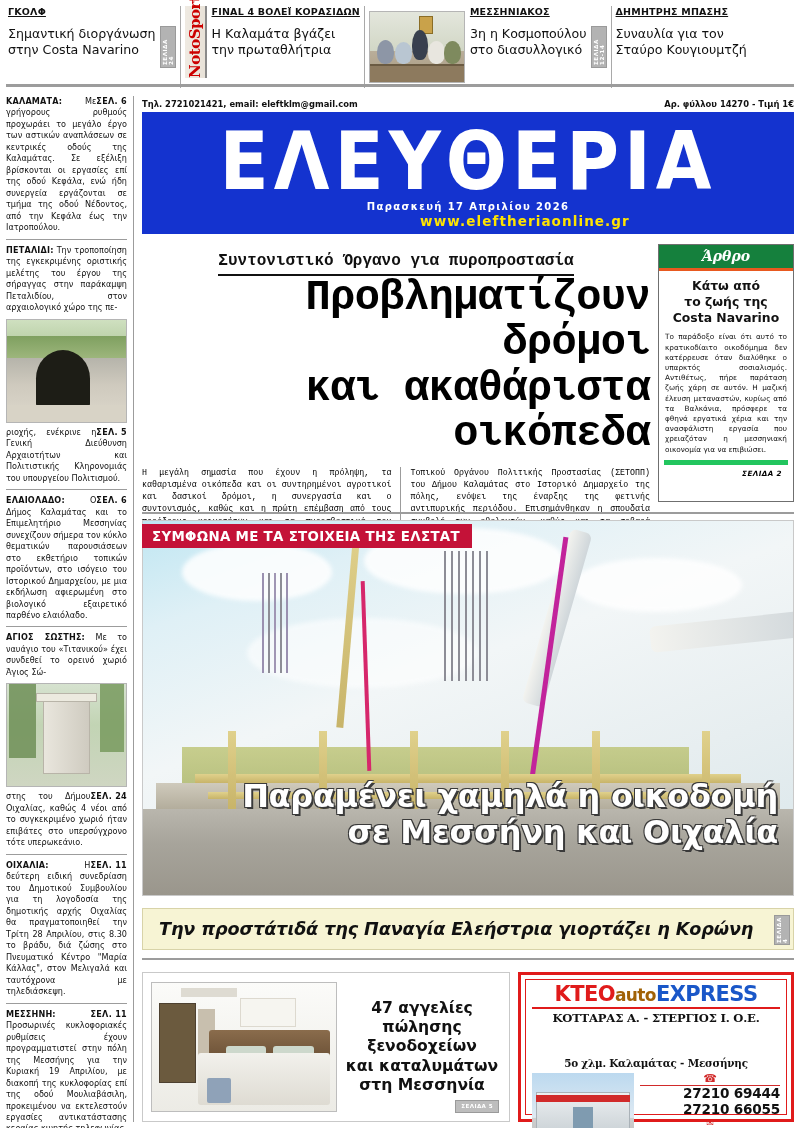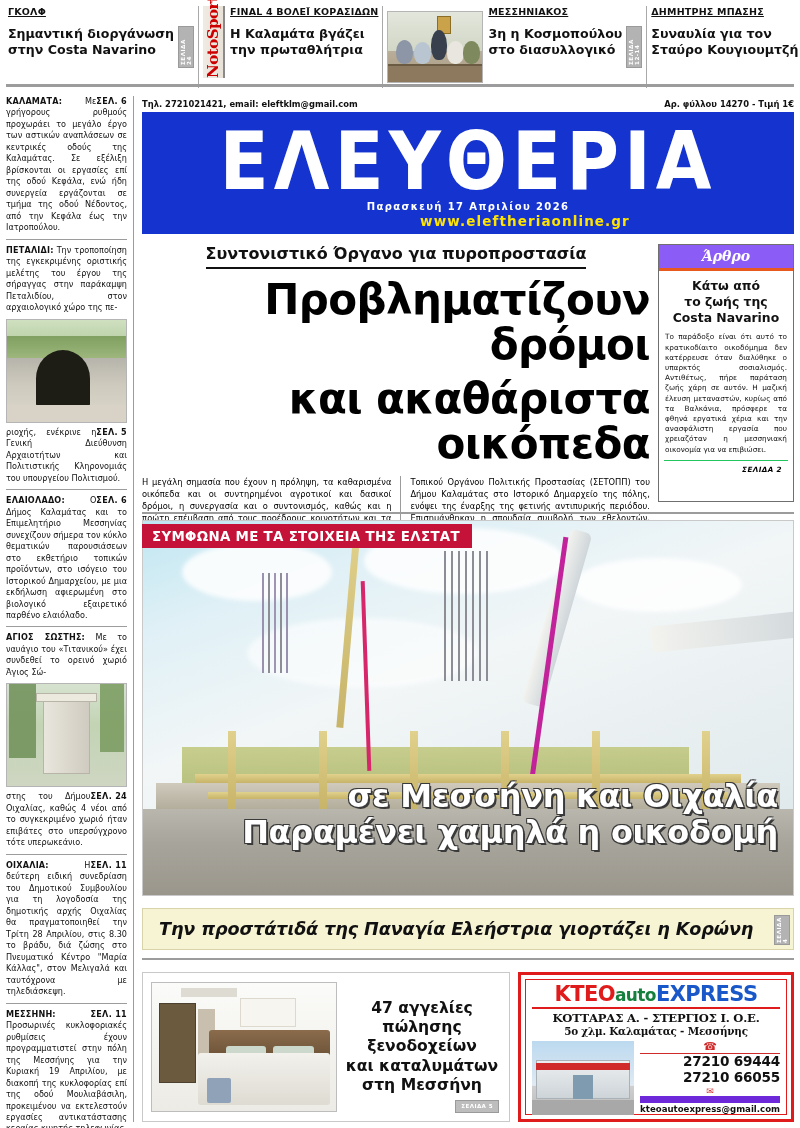--- a/index.html
+++ b/index.html
@@ -21,21 +21,21 @@
     padding: 0 4px;
   }
   .teaser + .teaser { border-left: 1px solid #a9a9a9; }
   .teaser-txt { display: flex; flex-direction: column; justify-content: flex-start; }
   .teaser-kicker {
     font-size: 9.5px; font-weight: 600; letter-spacing: .2px;
     text-decoration: underline; color: #111; white-space: nowrap;
     padding-bottom: 9px;
   }
   .teaser-head {
-    font-size: 12.6px; font-weight: 700; color: #111; line-height: 1.28;
+    font-size: 12.6px; font-weight: 400; color: #111; line-height: 1.28;
     white-space: nowrap;
   }
   .vtag {
     writing-mode: vertical-rl; transform: rotate(180deg);
     background: #b3b3b3; color: #fff; font-size: 5.6px; font-weight: 700;
     letter-spacing: .5px; padding: 2px 1px; margin-left: 4px;
     align-self: center; height: 42px; display: flex;
     align-items: center; justify-content: center; min-width: 9px;
     border: 1px solid #9a9a9a;
   }
@@ -108,66 +108,66 @@
   .masthead-date {
     position: absolute; left: 0; bottom: 22px; width: 652px; text-align: center;
     color: #fff; font-size: 10px; font-weight: 700; letter-spacing: 1.4px;
   }
   .masthead-url {
     position: absolute; left: 0; bottom: 5px; width: 766px; text-align: center;
     color: #ffe400; font-size: 13.5px; font-weight: 900; letter-spacing: 1.1px;
   }
 
   
-  .lead { position: absolute; left: 142px; top: 244px; width: 508px; }
+  .lead { position: absolute; left: 142px; top: 252px; width: 508px; font-family: Liberation Mono, monospace; }
   .lead-kicker {
     text-align: center; font-size: 16px; font-weight: 700; color: #111;
     padding-bottom: 4px; border-bottom: 2px solid #111; display: inline-block;
     margin: 0 auto; width: auto;
   }
   .lead-kicker-wrap { text-align: center; }
   .lead-title {
     text-align: right; font-size: 42px; font-weight: 900; color: #000;
-    line-height: 1.08; letter-spacing: -.6px; margin-top: 8px;
+    line-height: 1.08; letter-spacing: -.6px; margin-top: 0;
   }
   .lead-body {
     margin-top: 10px; display: flex; gap: 9px;
     border-top: 0; font-size: 8.3px; line-height: 1.45; text-align: justify;
   }
   .lead-col { width: 50%; }
   .lead-col + .lead-col { border-left: 1px solid #9c9c9c; padding-left: 9px; }
   .pagemark { font-weight: 800; white-space: nowrap; }
   .pagemark i {
     display: inline-block; width: 6px; height: 6px; background: #d6006a;
     margin-right: 3px; font-style: normal;
   }
   .lead-rule { position: absolute; left: 142px; top: 512px; width: 652px; height: 2px; background:#9c9c9c; }
 
   
   .arthro {
     position: absolute; left: 658px; top: 244px; width: 136px; height: 258px;
     border: 1px solid #6f6f6f; background: #fff;
   }
   .arthro-head {
-    background: #8b5cf6; color: #fff; text-align: center;
+    background: #15803d; color: #fff; text-align: center;
     font-family: "DejaVu Serif","Liberation Serif",serif;
     font-style: italic; font-weight: 700; font-size: 14px;
     padding: 3px 0 4px 0; border-bottom: 3px solid #e8591f;
   }
   .arthro-title {
     text-align: center; font-size: 12.4px; font-weight: 800; line-height: 1.3;
     padding: 7px 4px 6px 4px; color: #111;
   }
   .arthro-body {
     font-size: 7.3px; line-height: 1.4; text-align: justify; padding: 0 6px;
     color: #111;
   }
   .arthro-pg {
     text-align: right; font-size: 7.2px; font-weight: 800; font-style: italic;
-    padding: 4px 6px 0 0; border-top: 1px solid #22c55e; margin: 5px 5px 0 5px;
+    padding: 4px 6px 0 0; border-top: 5px solid #22c55e; margin: 5px 5px 0 5px;
     letter-spacing: .4px;
   }
 
   
   .bigphoto {
     position: absolute; left: 142px; top: 520px; width: 652px; height: 376px;
     overflow: hidden; border: 1px solid #c9c9c9;
   }
   .sky { position:absolute; inset:0;
     background: linear-gradient(160deg,#bfe6f2 0%, #dff0f6 18%, #f2f6f7 42%, #e7eef0 70%, #d9e6ea 100%); }
@@ -249,30 +249,30 @@
     letter-spacing:.4px;
   }
 
   .kteo {
     position: absolute; left: 518px; top: 972px; width: 276px; height: 150px;
     border: 3px solid #e01b1b; background: #fff; padding: 4px;
   }
   .kteo-inner { border: 1px solid #e01b1b; width: 100%; height: 100%; padding: 4px 6px; position: relative; }
   .kteo-logo { text-align: center; font-size: 21px; font-weight: 900; letter-spacing: -.6px; line-height: 1; }
   .kteo-logo .k { color: #e01b1b; }
-  .kteo-logo .a { color: #15803d; font-size: 17px; }
+  .kteo-logo .a { color: #a16207; font-size: 17px; }
   .kteo-logo .e { color: #1a57c8; margin-top: 43px; }
   .kteo-sub1 {
     text-align: center; font-family: "DejaVu Serif","Liberation Serif",serif;
     font-size: 11.6px; font-weight: 700; color:#111; border-top: 2px solid #e01b1b;
     margin-top: 2px; padding-top: 2px; letter-spacing: -.2px;
   }
   .kteo-sub2 {
     text-align: center; font-family: "DejaVu Serif","Liberation Serif",serif;
-    font-size: 10.4px; font-weight: 700; color:#111; letter-spacing: -.2px;
+    font-size: 10.4px; font-weight: 700; color:#111; letter-spacing: -.2px; margin-top: 32px;
   }
   .kteo-row { display: flex; margin-top: 4px; height: 74px; }
   .kteo-photo { width: 108px; position: relative; overflow: hidden; border:0; }
   .kp-sky { position:absolute; inset:0; background: linear-gradient(#bcd9ef,#dfeaf3 60%,#cfcfcf 61%,#b9b9b9 100%); }
   .kp-bld { position:absolute; left:4%; top:26%; width:92%; height:52%; background: linear-gradient(#eceff1,#cdd4d8); border:1px solid #aab2b8; }
   .kp-band { position:absolute; left:4%; top:30%; width:92%; height:9%; background:#d12a2a; }
   .kp-door { position:absolute; left:40%; top:46%; width:20%; height:32%; background:#7f9bb0; }
   .kp-road { position:absolute; left:0; bottom:0; width:100%; height:20%; background:#a8a8a8; }
   .kteo-contact { flex: 1; padding-left: 6px; position: relative; }
   .kteo-tel-ic { text-align: center; color:#d12a2a; font-size: 11px; line-height: 1;
@@ -459,22 +459,22 @@
     <div class="beam" style="left:27%; bottom:86px;  width:8px;  height:78px;"></div>
     <div class="beam" style="left:41%; bottom:86px;  width:8px;  height:78px;"></div>
     <div class="beam" style="left:55%; bottom:86px;  width:8px;  height:78px;"></div>
     <div class="beam" style="left:69%; bottom:86px;  width:8px;  height:78px;"></div>
     <div class="beam" style="left:86%; bottom:86px;  width:8px;  height:78px;"></div>
     <div class="slab"></div>
 
   </div>
   <div class="elstat-tag">ΣΥΜΦΩΝΑ ΜΕ ΤΑ ΣΤΟΙΧΕΙΑ ΤΗΣ ΕΛΣΤΑΤ</div>
   <div class="bigphoto-title">
+    <div>Παραμένει χαμηλά η οικοδομή</div>
     <div>σε Μεσσήνη και Οιχαλία</div>
-    <div>Παραμένει χαμηλά η οικοδομή</div>
   </div>
 
   <div class="koroni">
     <div class="koroni-txt">Την προστάτιδά της Παναγία Ελεήστρια γιορτάζει η Κορώνη</div>
     <div class="vtag">ΣΕΛΙΔΑ 4</div>
   </div>
   <div class="koroni-rule"></div>
 
   <div class="hotels">
     <div class="hotel-photo">
@@ -487,21 +487,21 @@
       <div class="hp-pillow"></div>
       <div class="hp-pillow2"></div>
       <div class="hp-bed"></div>
       <div class="hp-bag"></div>
     </div>
     <div class="hotels-txt">
       <div>47 αγγελίες</div>
       <div>πώλησης</div>
       <div>ξενοδοχείων</div>
       <div>και καταλυμάτων</div>
-      <div>στη Μεσσήνη</div>
+      <div>στη Μεσσηνία</div>
       <div class="hotels-pg">ΣΕΛΙΔΑ 5</div>
     </div>
   </div>
 
   <div class="kteo">
     <div class="kteo-inner">
       <div class="kteo-logo">
         <span class="k">ΚΤΕΟ</span><span class="a">auto</span><span class="e">EXPRESS</span>
       </div>
       <div class="kteo-sub1">ΚΟΤΤΑΡΑΣ Α. - ΣΤΕΡΓΙΟΣ Ι. Ο.Ε.</div>

